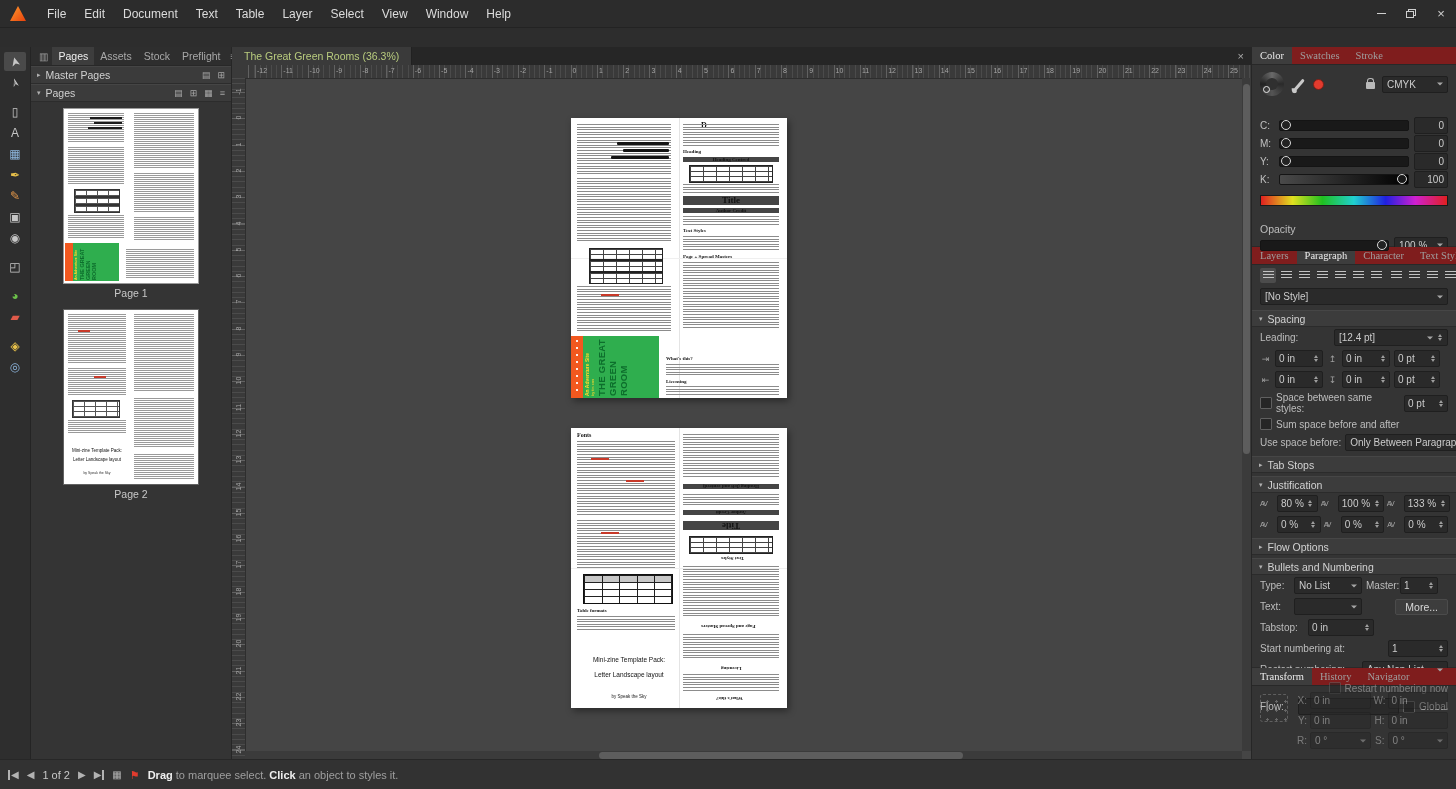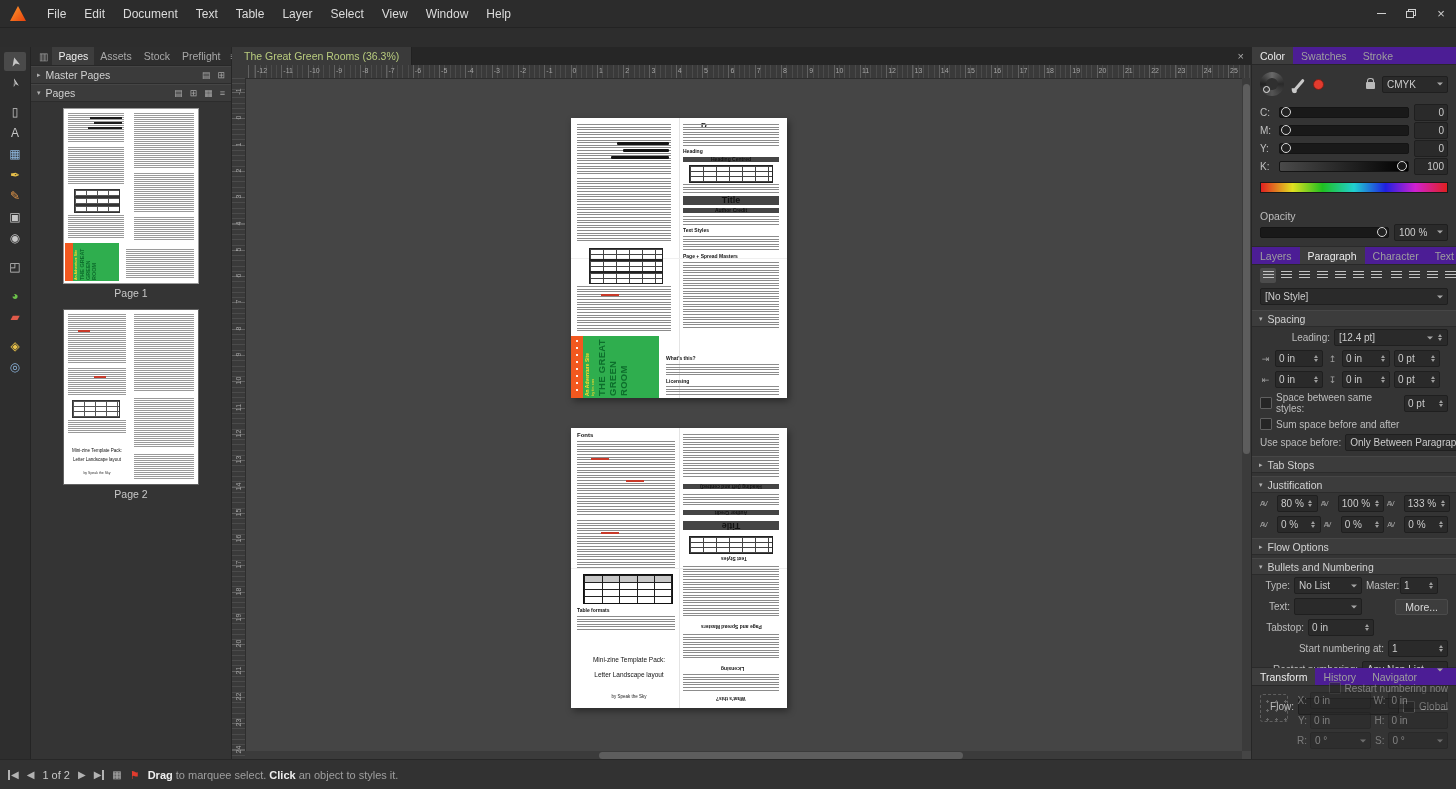--- a/index.html
+++ b/index.html
@@ -67,41 +67,41 @@
   .rnum.v{left:-1px;top:auto;width:15px;text-align:center;transform:rotate(-90deg);}
   .canvas{position:absolute;top:31px;left:13px;right:0;bottom:0;overflow:hidden;}
   .page{position:absolute;left:326px;width:216px;height:280px;background:#fff;box-shadow:2px 3px 7px rgba(0,0,0,.4);}
   .fold-v{position:absolute;left:108px;top:0;bottom:0;width:1px;background:#e4e4e4;}
   .fold-h{position:absolute;top:140px;left:0;right:0;height:1px;background:#efefef;}
   .ft{position:absolute;background-image:repeating-linear-gradient(to bottom,#8c8c8c 0 1px,transparent 1px 2.6px);}
   .bar{position:absolute;height:3px;background:#141414;border-radius:1px;}
   .mini-table{position:absolute;border:1px solid #222;background-image:repeating-linear-gradient(to right,#444 0 1px,transparent 1px 13px),repeating-linear-gradient(to bottom,#444 0 1px,transparent 1px 5px);}
   .table2{position:absolute;border:1px solid #111;background-image:linear-gradient(rgba(0,0,0,.22) 0 7px,transparent 7px),repeating-linear-gradient(to right,#222 0 1px,transparent 1px 17.5px),repeating-linear-gradient(to bottom,#222 0 1px,transparent 1px 7px);}
   .red-bit{position:absolute;width:18px;height:1.5px;background:#c83a2a;}
-  .pg-h{position:absolute;font-size:5px;font-weight:bold;color:#111;line-height:1;white-space:nowrap;}
+  .pg-h{position:absolute;font-size:5px;font-weight:bold;color:#111;line-height:1;white-space:nowrap;font-family:Liberation Serif, serif;}
   .pg-h.center{text-align:center;white-space:normal;}
   .pg-title{font-size:9px;}
   .upside{transform:rotate(180deg);}
   .pack-title{position:absolute;font-size:6.5px;color:#111;text-align:center;line-height:1.2;}
   .pack-by{position:absolute;font-size:4.5px;color:#222;text-align:center;}
   .green-panel{position:absolute;left:0;top:218px;width:88px;height:62px;background:#2fae4e;overflow:hidden;}
   .orange-stripe{position:absolute;left:0;top:0;width:12px;height:100%;background:#f2581f;}
   .orange-stripe::after{content:"";position:absolute;left:5px;top:4px;bottom:4px;width:1.5px;background-image:repeating-linear-gradient(to bottom,rgba(255,255,255,.9) 0 2px,transparent 2px 7px);}
   .green-inner{position:absolute;left:13px;top:2px;right:2px;bottom:2px;display:flex;gap:2px;overflow:hidden;}
   .vtext{writing-mode:vertical-rl;transform:rotate(180deg);}
   .green-sub div:first-child{font-size:5px;font-weight:bold;color:#ffd92e;}
   .green-sub div:last-child{font-size:4px;color:#ffd92e;}
   .green-title{font-size:9.5px;font-weight:bold;color:#0d6e2c;line-height:1.15;letter-spacing:.3px;}
   .hscroll{position:absolute;left:0;right:9px;bottom:0;height:9px;background:#3b3b3b;}
   .hthumb{position:absolute;left:354px;width:364px;top:1px;bottom:1px;background:#5d5d5d;border-radius:4px;}
   .vscroll{position:absolute;right:0;top:0;bottom:9px;width:9px;background:#3b3b3b;}
   .vthumb{position:absolute;top:6px;height:370px;left:1px;right:1px;background:#5d5d5d;border-radius:4px;}
   
   .right-panel{width:204px;background:#343434;border-left:1px solid #262626;display:flex;flex-direction:column;flex:none;font-size:10.5px;}
-  .ptabs{height:17px;background:#4c1d95;display:flex;align-items:flex-end;font-size:10.5px;color:#9f9f9f;border-bottom:1px solid #282828;flex:none;}
+  .ptabs{height:17px;background:#7f1d1d;display:flex;align-items:flex-end;font-size:10.5px;color:#9f9f9f;border-bottom:1px solid #282828;flex:none;font-family:Liberation Serif, serif;}
   .ptab{padding:0 8px;height:100%;display:flex;align-items:center;white-space:nowrap;}
   .ptab.active{background:#3d3d3d;color:#ececec;}
   .studio{border-bottom:1px solid #2a2a2a;flex:none;}
   .color-body{padding:7px 8px 0;}
   .row{display:flex;align-items:center;}
   .color-wheel{width:24px;height:24px;border-radius:50%;background:conic-gradient(#6a6a6a,#2a2a2a,#555,#222,#6a6a6a);position:relative;margin-right:10px;flex:none;}
   .color-wheel::after{content:"";position:absolute;inset:6px;border-radius:50%;background:#303030;}
   .color-wheel::before{content:"";position:absolute;left:3px;bottom:3px;width:5px;height:5px;border:1px solid #e8e8e8;border-radius:50%;z-index:1;}
   .eyedropper{width:3px;height:13px;background:#c9c9c9;border-radius:1.5px;transform:rotate(40deg);margin:0 12px 0 4px;position:relative;flex:none;}
   .eyedropper::after{content:"";position:absolute;bottom:-4px;left:-1px;width:5px;height:5px;background:#c9c9c9;border-radius:50% 50% 50% 0;transform:rotate(45deg);}
@@ -124,21 +124,21 @@
   .stepper i.down{border-top:3px solid #9e9e9e;}
   .hue-strip{height:9px;margin-top:7px;border:1px solid #1a1a1a;background:linear-gradient(to right,#e02020,#e0e020 17%,#20c020 33%,#20d0d0 50%,#2020e0 67%,#d020d0 83%,#e02020);}
   .lbl{color:#bdbdbd;font-size:10.5px;}
   .align-row{display:flex;align-items:center;padding:3px 8px 2px;gap:2px;}
   .abtn{width:16px;height:15px;display:flex;align-items:center;justify-content:center;border-radius:2px;flex:none;}
   .abtn.active{background:#4c4c4c;}
   .al{width:11px;height:9px;background-image:repeating-linear-gradient(to bottom,#c3c3c3 0 1px,transparent 1px 3px);}
   .style-row{padding:3px 8px 2px;}
   .sec{height:15px;background:#3c3c3c;border-top:1px solid #464646;border-bottom:1px solid #2b2b2b;display:flex;align-items:center;padding:0 7px;gap:5px;font-size:10.5px;color:#d2d2d2;margin-top:3px;}
   .prow{display:flex;align-items:center;padding:2px 8px;gap:4px;font-size:10px;color:#bdbdbd;}
-  .rlabel{text-align:right;flex:none;}
+  .rlabel{flex:none;}
   .icn{font-size:9px;color:#9f9f9f;width:11px;text-align:center;flex:none;}
   .checkbox{width:10px;height:10px;background:#262626;border:1px solid #606060;border-radius:1px;flex:none;}
   .dim{opacity:.55;}
   .jicon{font-size:7px;color:#a8a8a8;width:14px;letter-spacing:-1px;flex:none;}
   .transform-body{padding:6px 8px;display:flex;gap:8px;opacity:.5;}
   .anchor{width:26px;height:26px;border:1px dashed #8a8a8a;border-radius:3px;background-image:radial-gradient(#9a9a9a 1px,transparent 1.3px);background-size:9px 9px;background-position:2px 2px;margin-top:2px;flex:none;}
   .t-grid{flex:1;display:flex;flex-direction:column;gap:3px;}
   .t-row{display:flex;align-items:center;gap:3px;font-size:10px;}
   .t-lbl{width:11px;text-align:right;color:#c0c0c0;flex:none;}
   .t-field{flex:1;}
@@ -461,21 +461,21 @@
 
     <div class="right-panel">
 
       <div class="studio" style="height:199px">
         <div class="ptabs">
           <span class="ptab active">Color</span>
           <span class="ptab">Swatches</span>
           <span class="ptab">Stroke</span>
         </div>
         <div class="color-body">
-          <div class="row" style="margin-bottom:7px">
+          <div class="row" style="margin-bottom:20px">
             <span class="color-wheel"></span>
             <span class="eyedropper"></span>
             <span class="red-dot"></span>
             <span class="mla row">
               <span class="lock"></span>
               <span class="dropdown" style="width:56px">
                   <span>CMYK</span>
                   <span class="caret"></span>
                 </span>
             </span>

